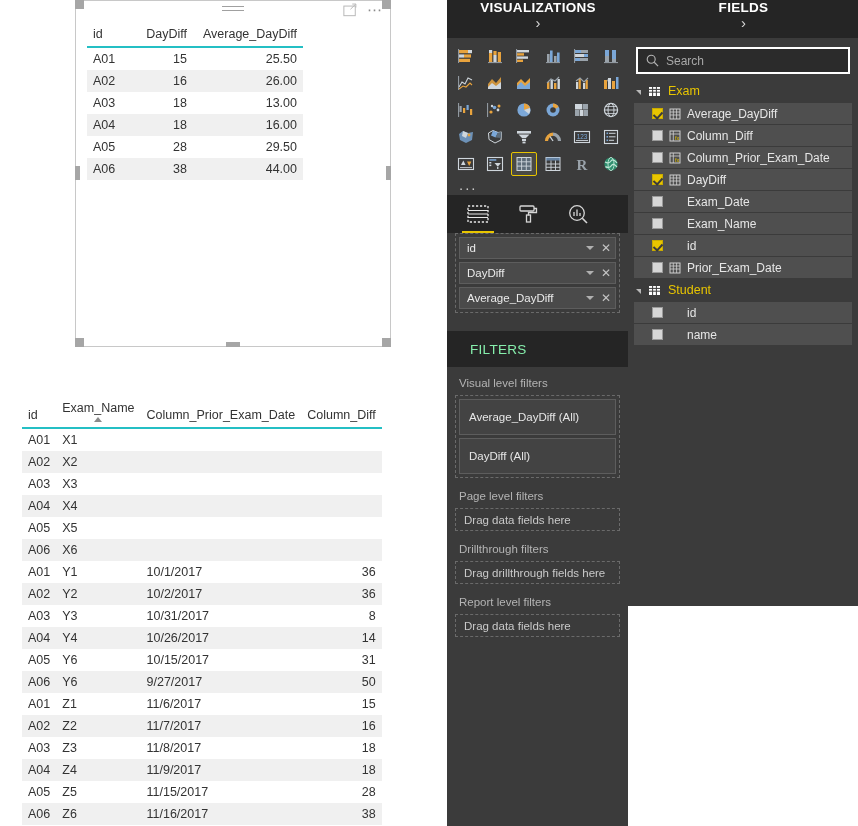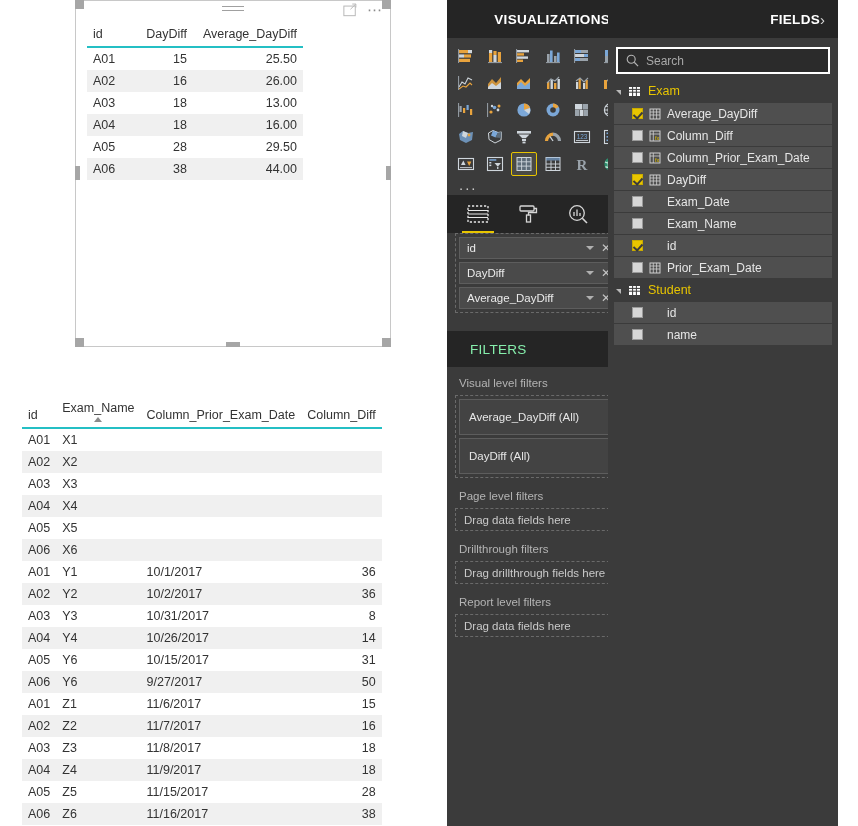--- a/index.html
+++ b/index.html
@@ -89,22 +89,23 @@
   #bot-grid th.c3, #bot-grid td.c3 { width: 92px; }
 
   
   #viz-pane {
     position: absolute; left: 447px; top: 0;
     width: 181px; height: 826px;
     background: #3b3b3b;
   }
   .pane-title-bar {
     height: 38px; background: #252525;
-    display: flex; align-items: center; justify-content: flex-end;
+    display: flex; align-items: center; justify-content: flex-start;
     padding: 0 13px 0 14px;
+    flex-direction: column;
   }
   .pane-title {
     color: #ffffff; font-size: 13.5px; font-weight: bold; letter-spacing: .3px;
   }
   .chev {
     color: #d8d8d8; font-size: 15px; line-height: 1;
   }
 
   .viz-grid {
     display: grid; grid-template-columns: repeat(6, 1fr);
@@ -177,22 +178,22 @@
   .filter-card:last-child { margin-bottom: 0; }
   .drop-zone {
     margin: 0 8px; height: 23px;
     border: 1px dashed #6a6a6a;
     display: flex; align-items: center; padding: 0 8px;
     color: #c9c9c9; font-size: 11.5px;
   }
 
   
   #fields-pane {
-    position: absolute; left: 608px; top: 0;
-    width: 230px; height: 826px;
+    position: absolute; left: 628px; top: 0;
+    width: 230px; height: 606px;
     background: #3b3b3b;
   }
   .search-wrap { padding: 9px 8px 6px 8px; }
   .search-box {
     height: 27px; background: #2b2b2b; border: 2px solid #ffffff;
     display: flex; align-items: center; padding: 0 8px; gap: 7px;
   }
   .search-box input {
     flex: 1; background: transparent; border: none; outline: none;
     color: #d8d8d8; font-size: 12px; font-family: "Liberation Sans", sans-serif;

